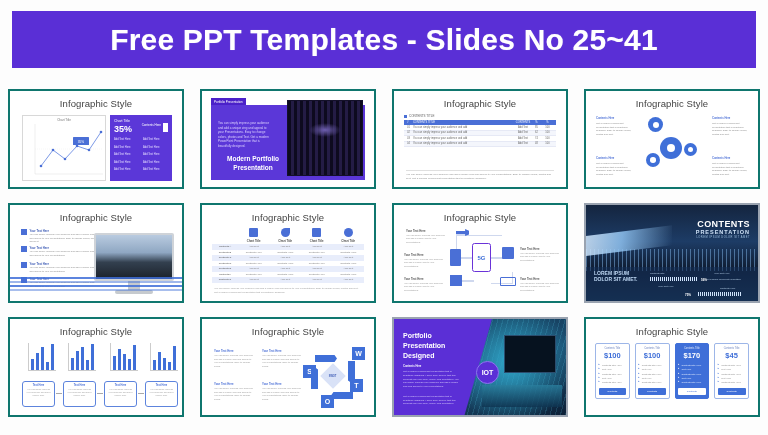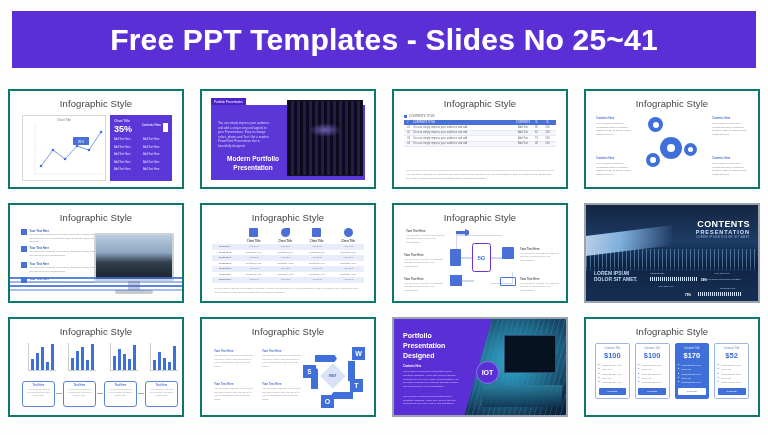--- a/index.html
+++ b/index.html
@@ -677,21 +677,21 @@
             <div class="pc-p">$170</div>
             <div class="pc-f">Contents Title Here</div>
             <div class="pc-f">Text Here</div>
             <div class="pc-f">Contents Title Here</div>
             <div class="pc-f">Text Here</div>
             <div class="pc-f">Contents Title Here</div>
             <div class="pc-b">Contents</div>
           </div>
           <div class="pcard">
             <div class="pc-t">Contents Title</div>
-            <div class="pc-p">$52</div>
+            <div class="pc-p">$45</div>
             <div class="pc-f">Contents Title Here</div>
             <div class="pc-f">Text Here</div>
             <div class="pc-f">Contents Title Here</div>
             <div class="pc-f">Text Here</div>
             <div class="pc-f">Contents Title Here</div>
             <div class="pc-b">Contents</div>
           </div>
         </div>
       </div>
     </div>

